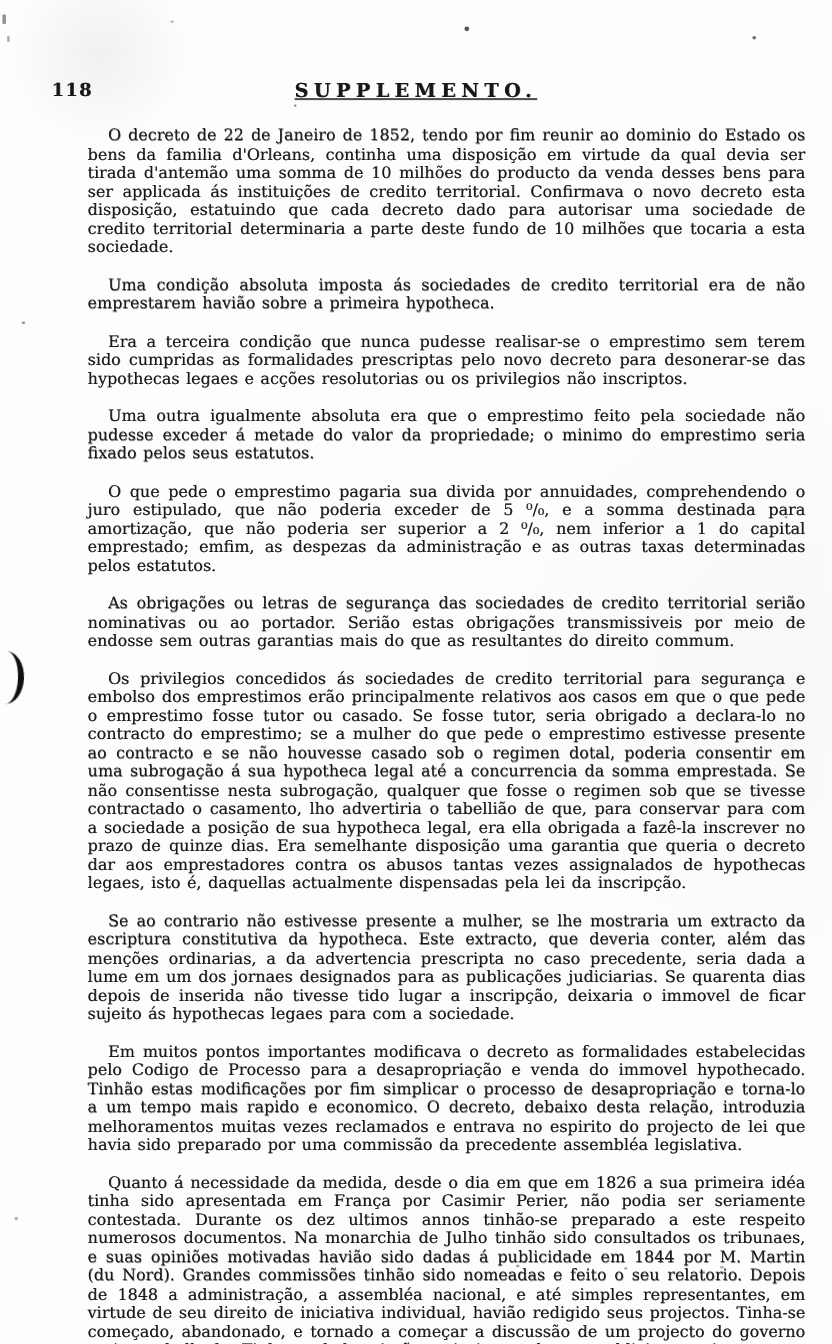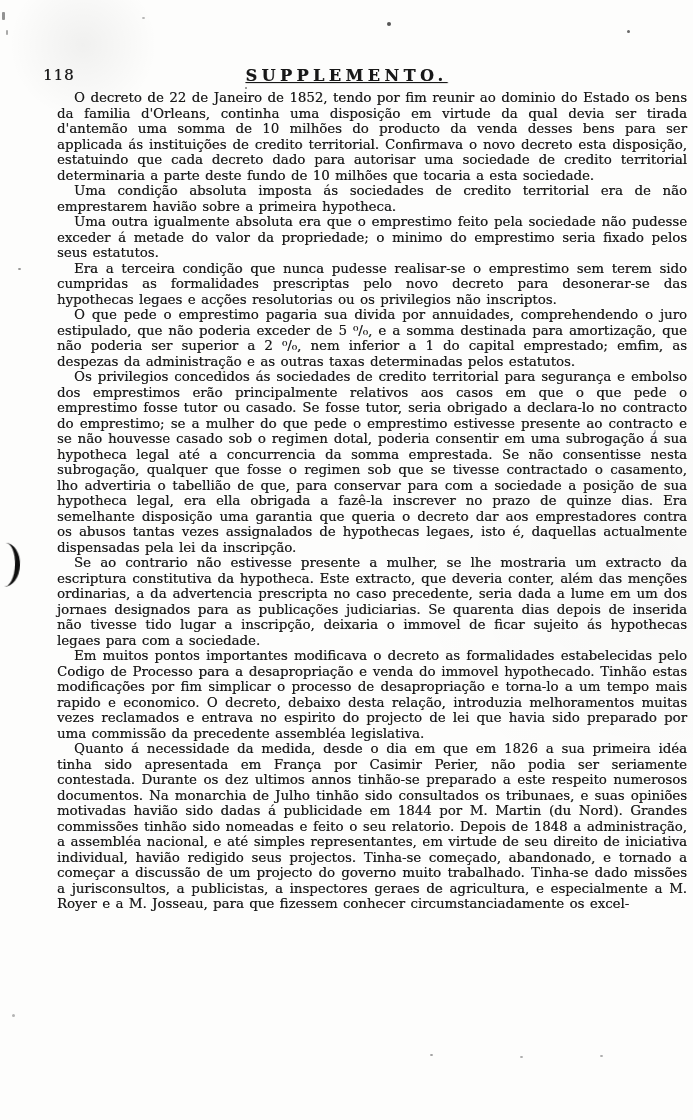--- a/index.html
+++ b/index.html
@@ -32,21 +32,21 @@
     top: 66px;
     left: 0;
     width: 100%;
     height: 22px;
   }
   .page-number {
     position: absolute;
     left: 43px;
     top: 0;
     font-size: 15px;
-    font-weight: normal;
+    font-weight: bold;
     letter-spacing: 1px;
     text-shadow: 0.4px 0.2px 0.4px rgba(15,15,15,0.6);
   }
   .page-title {
     position: absolute;
     left: 0;
     right: 0;
     top: 0;
     text-align: center;
     font-size: 16px;
@@ -60,21 +60,21 @@
     top: 90px;
     left: 57px;
     width: 630px;
     font-size: 13.3px;
     line-height: 15.5px;
     text-align: justify;
     text-shadow: 0.35px 0.15px 0.45px rgba(20,20,20,0.55);
     word-spacing: 1.2px;
   }
   .page-body p {
-    margin: 0;
+    margin: 16px;
     text-indent: 17px;
   }
   
   .ink-smudge {
     position: absolute;
     left: 2px;
     top: 543px;
     width: 14px;
     height: 44px;
     pointer-events: none;
@@ -116,23 +116,24 @@
 <div class="scan-page">
 
   <div class="page-header">
     <span class="page-number">118</span>
     <span class="page-title">SUPPLEMENTO.</span>
   </div>
 
   <div class="page-body" id="paragraph-container">
       <p>O decreto de 22 de Janeiro de 1852, tendo por fim reunir ao dominio do Estado os bens da familia d'Orleans, continha uma disposição em virtude da qual devia ser tirada d'antemão uma somma de 10 milhões do producto da venda desses bens para ser applicada ás instituições de credito territorial. Confirmava o novo decreto esta disposição, estatuindo que cada decreto dado para autorisar uma sociedade de credito territorial determinaria a parte deste fundo de 10 milhões que tocaria a esta sociedade.</p>
       <p>Uma condição absoluta imposta ás sociedades de credito territorial era de não emprestarem havião sobre a primeira hypotheca.</p>
+      <p>Era a terceira condição que nunca pudesse realisar-se o emprestimo sem terem sido cumpridas as formalidades prescriptas pelo novo decreto para desonerar-se das hypothecas legaes e acções resolutorias ou os privilegios não inscriptos.</p>
       <p>Uma outra igualmente absoluta era que o emprestimo feito pela sociedade não pudesse exceder á metade do valor da propriedade; o minimo do emprestimo seria fixado pelos seus estatutos.</p>
-      <p>Era a terceira condição que nunca pudesse realisar-se o emprestimo sem terem sido cumpridas as formalidades prescriptas pelo novo decreto para desonerar-se das hypothecas legaes e acções resolutorias ou os privilegios não inscriptos.</p>
       <p>O que pede o emprestimo pagaria sua divida por annuidades, comprehendendo o juro estipulado, que não poderia exceder de 5 ⁰/₀, e a somma destinada para amortização, que não poderia ser superior a 2 ⁰/₀, nem inferior a 1 do capital emprestado; emfim, as despezas da administração e as outras taxas determinadas pelos estatutos.</p>
+      <p>As obrigações ou letras de segurança das sociedades de credito territorial serião nominativas ou ao portador. Serião estas obrigações transmissiveis por meio de endosse sem outras garantias mais do que as resultantes do direito commum.</p>
       <p>Os privilegios concedidos ás sociedades de credito territorial para segurança e embolso dos emprestimos erão principalmente relativos aos casos em que o que pede o emprestimo fosse tutor ou casado. Se fosse tutor, seria obrigado a declara-lo no contracto do emprestimo; se a mulher do que pede o emprestimo estivesse presente ao contracto e se não houvesse casado sob o regimen dotal, poderia consentir em uma subrogação á sua hypotheca legal até a concurrencia da somma emprestada. Se não consentisse nesta subrogação, qualquer que fosse o regimen sob que se tivesse contractado o casamento, lho advertiria o tabellião de que, para conservar para com a sociedade a posição de sua hypotheca legal, era ella obrigada a fazê-la inscrever no prazo de quinze dias. Era semelhante disposição uma garantia que queria o decreto dar aos emprestadores contra os abusos tantas vezes assignalados de hypothecas legaes, isto é, daquellas actualmente dispensadas pela lei da inscripção.</p>
       <p>Se ao contrario não estivesse presente a mulher, se lhe mostraria um extracto da escriptura constitutiva da hypotheca. Este extracto, que deveria conter, além das menções ordinarias, a da advertencia prescripta no caso precedente, seria dada a lume em um dos jornaes designados para as publicações judiciarias. Se quarenta dias depois de inserida não tivesse tido lugar a inscripção, deixaria o immovel de ficar sujeito ás hypothecas legaes para com a sociedade.</p>
       <p>Em muitos pontos importantes modificava o decreto as formalidades estabelecidas pelo Codigo de Processo para a desapropriação e venda do immovel hypothecado. Tinhão estas modificações por fim simplicar o processo de desapropriação e torna-lo a um tempo mais rapido e economico. O decreto, debaixo desta relação, introduzia melhoramentos muitas vezes reclamados e entrava no espirito do projecto de lei que havia sido preparado por uma commissão da precedente assembléa legislativa.</p>
       <p>Quanto á necessidade da medida, desde o dia em que em 1826 a sua primeira idéa tinha sido apresentada em França por Casimir Perier, não podia ser seriamente contestada. Durante os dez ultimos annos tinhão-se preparado a este respeito numerosos documentos. Na monarchia de Julho tinhão sido consultados os tribunaes, e suas opiniões motivadas havião sido dadas á publicidade em 1844 por M. Martin (du Nord). Grandes commissões tinhão sido nomeadas e feito o seu relatorio. Depois de 1848 a administração, a assembléa nacional, e até simples representantes, em virtude de seu direito de iniciativa individual, havião redigido seus projectos. Tinha-se começado, abandonado, e tornado a começar a discussão de um projecto do governo muito trabalhado. Tinha-se dado missões a jurisconsultos, a publicistas, a inspectores geraes de agricultura, e especialmente a M. Royer e a M. Josseau, para que fizessem conhecer circumstanciadamente os excel-</p>
     </div>
 
   <div class="ink-smudge"></div>
 
   <div class="speck s1"></div>
   <div class="speck s2"></div>

